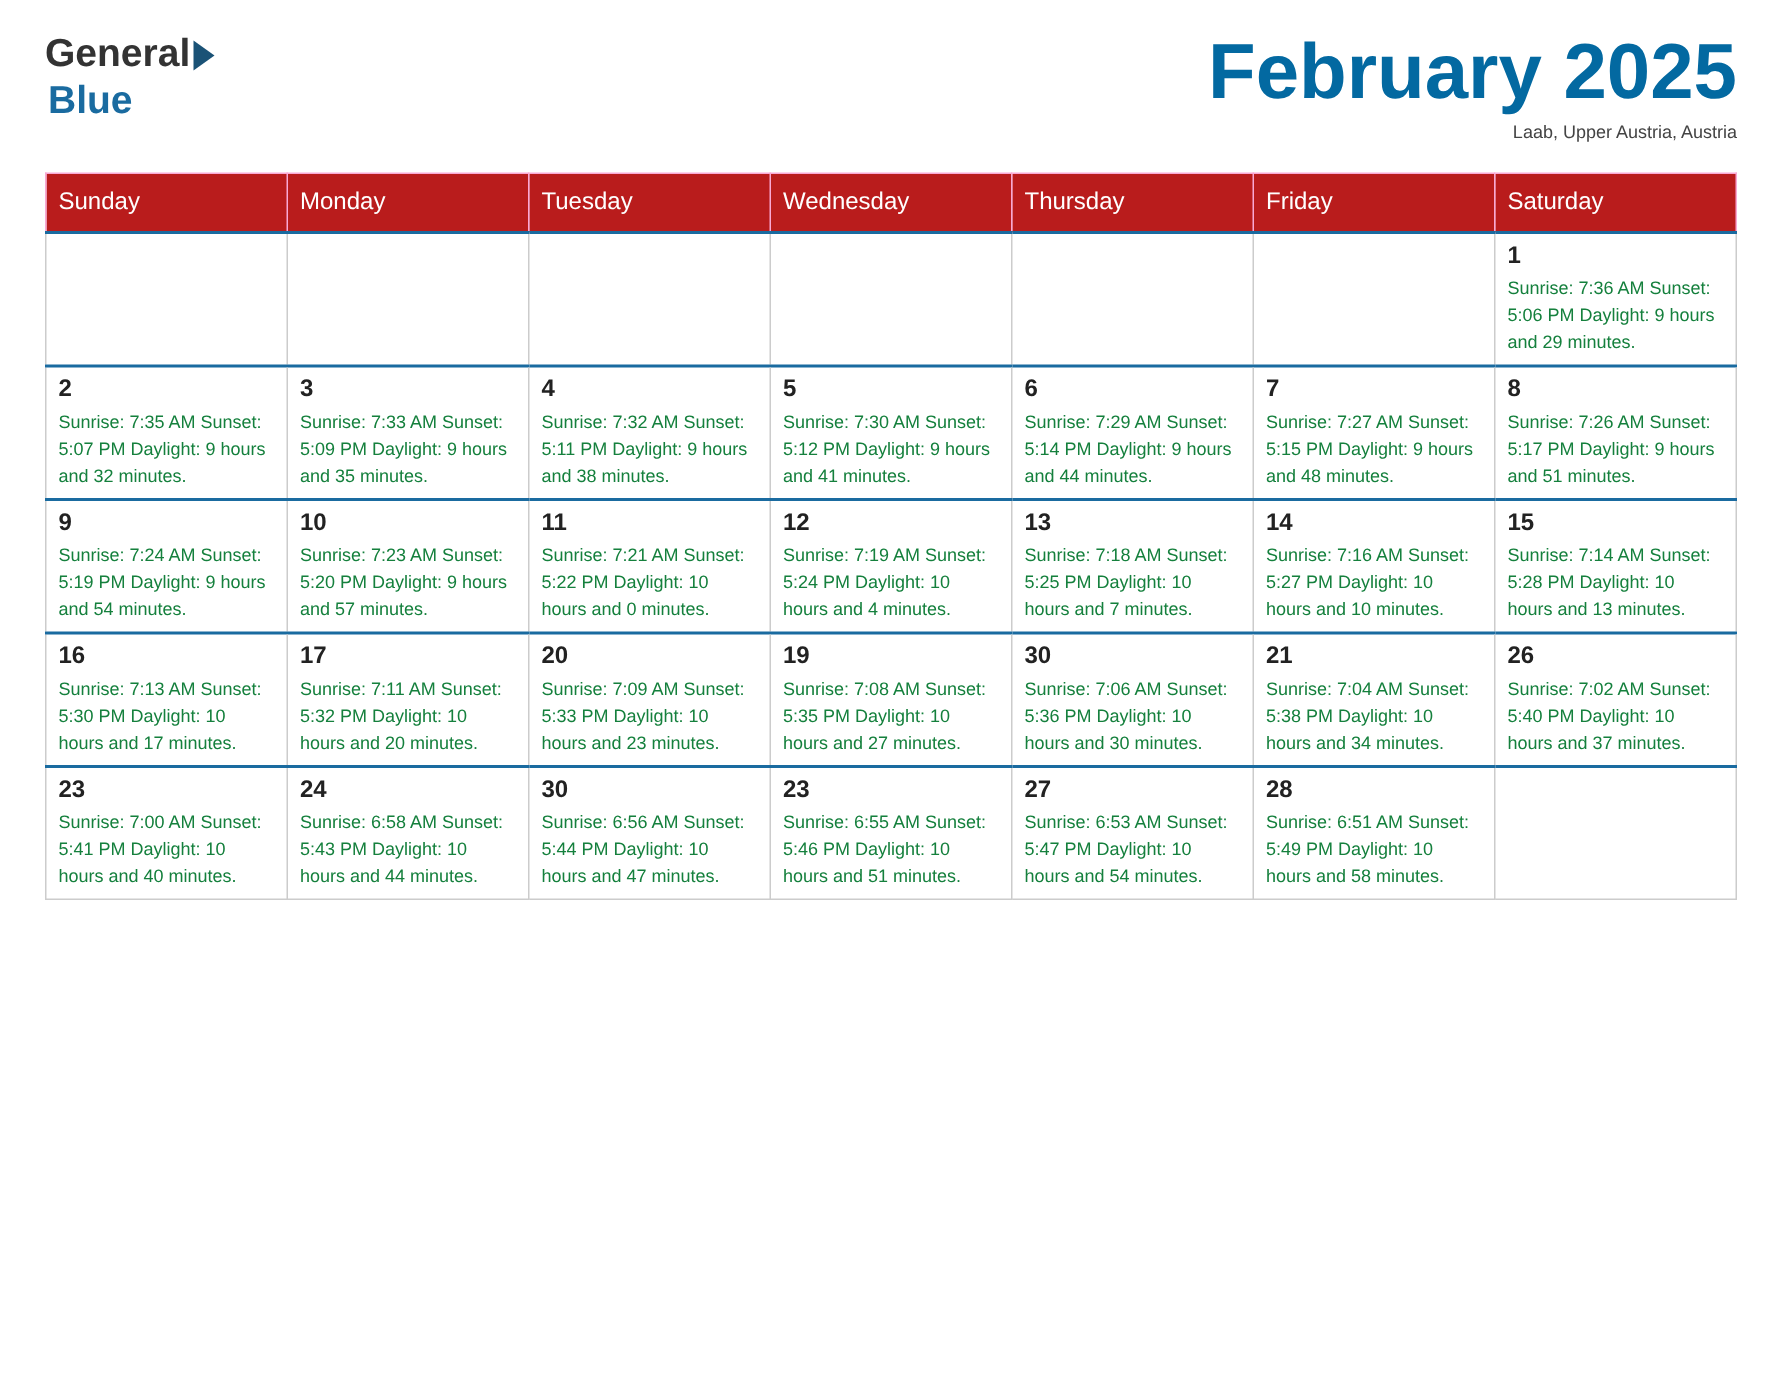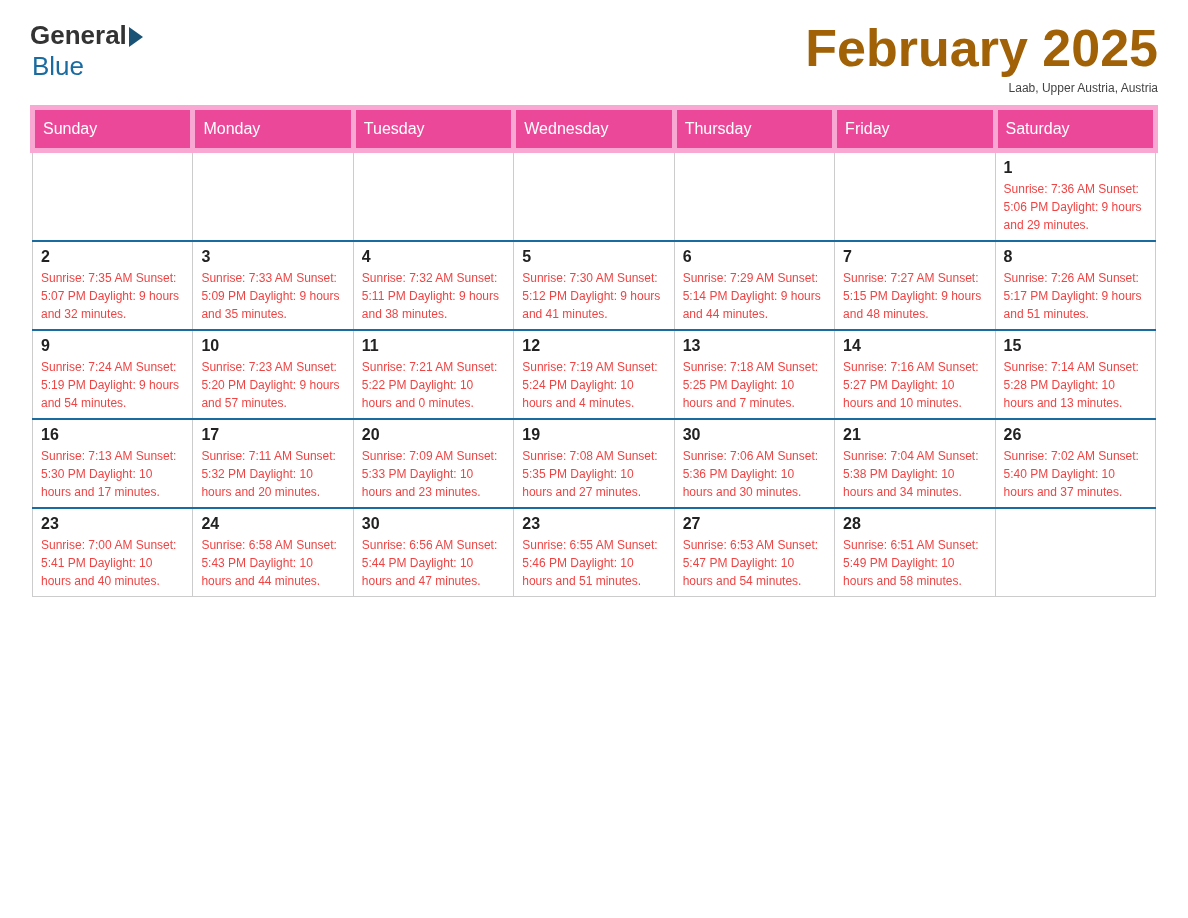--- a/index.html
+++ b/index.html
@@ -7,77 +7,77 @@
       font-family: Arial, sans-serif;
       background: #fff;
       padding: 20px 30px;
       width: 1188px;
       min-height: 918px;
     }
     .header {
       display: flex;
       justify-content: space-between;
       align-items: flex-start;
-      margin-bottom: 10px;
+      margin-bottom: 20px;
     }
     .logo-text-general {
       font-size: 26px;
       font-weight: bold;
       color: #333;
     }
     .logo-arrow {
       width: 0;
       height: 0;
       border-left: 14px solid #1a5276;
       border-top: 10px solid transparent;
       border-bottom: 10px solid transparent;
       margin-left: 2px;
       margin-top: 2px;
     }
     .logo-blue {
       font-size: 26px;
-      font-weight: normal;
+      font-weight: bold;
       color: #1a6ba0;
       margin-left: 2px;
     }
     .logo-container {
       display: flex;
       flex-direction: column;
     }
     .logo-top-row {
       display: flex;
       align-items: center;
     }
     .title-area {
       text-align: right;
     }
     .month-title {
       font-size: 52px;
       font-weight: bold;
-      color: #a16207;
+      color: #0369a1;
       line-height: 1.1;
     }
     .location {
       font-size: 12px;
       color: #444;
       margin-top: 4px;
     }
     .calendar {
       width: 100%;
       border-collapse: collapse;
       margin-top: 10px;
     }
     .calendar th {
-      background-color: #ec4899;
+      background-color: #b91c1c;
       color: #fff;
       font-size: 16px;
       font-weight: normal;
       padding: 10px 8px;
       text-align: left;
-      border: 5px solid #f9a8d4;
+      border: 1px solid #f9a8d4;
     }
     .calendar td {
       vertical-align: top;
       padding: 6px 8px;
       border: 1px solid #ccc;
       width: 14.28%;
       min-height: 110px;
       font-size: 12.5px;
       color: #333;
       background: #fff;
@@ -90,21 +90,21 @@
     }
     .day-number {
       font-size: 16px;
       font-weight: bold;
       color: #222;
       display: block;
       margin-bottom: 3px;
     }
     .day-info {
       font-size: 12px;
-      color: #ef4444;
+      color: #15803d;
       line-height: 1.5;
     }
     .empty-cell {
       background: #f9f9f9;
     }
     .calendar td.empty-cell {
       border-top: 2px solid #1a6ba0;
     }
   </style>
 </head>

